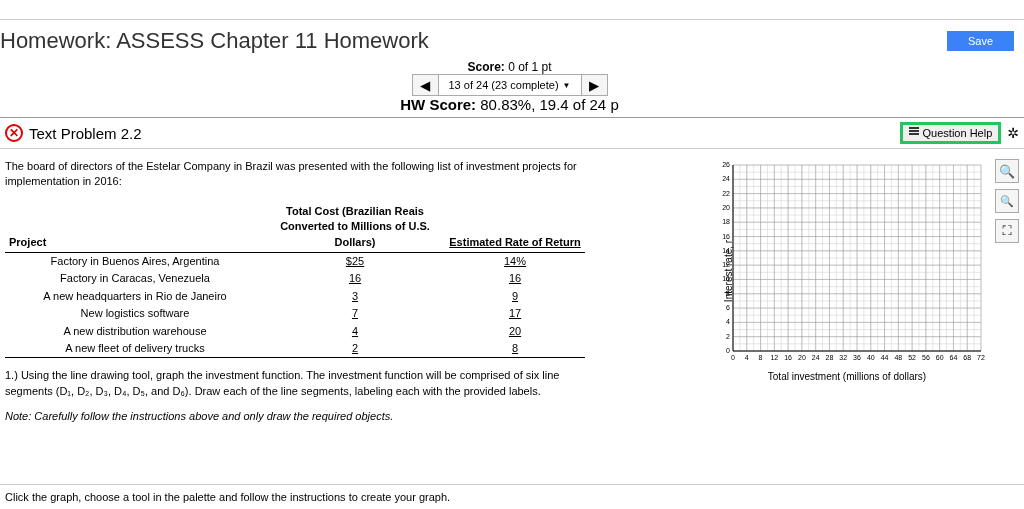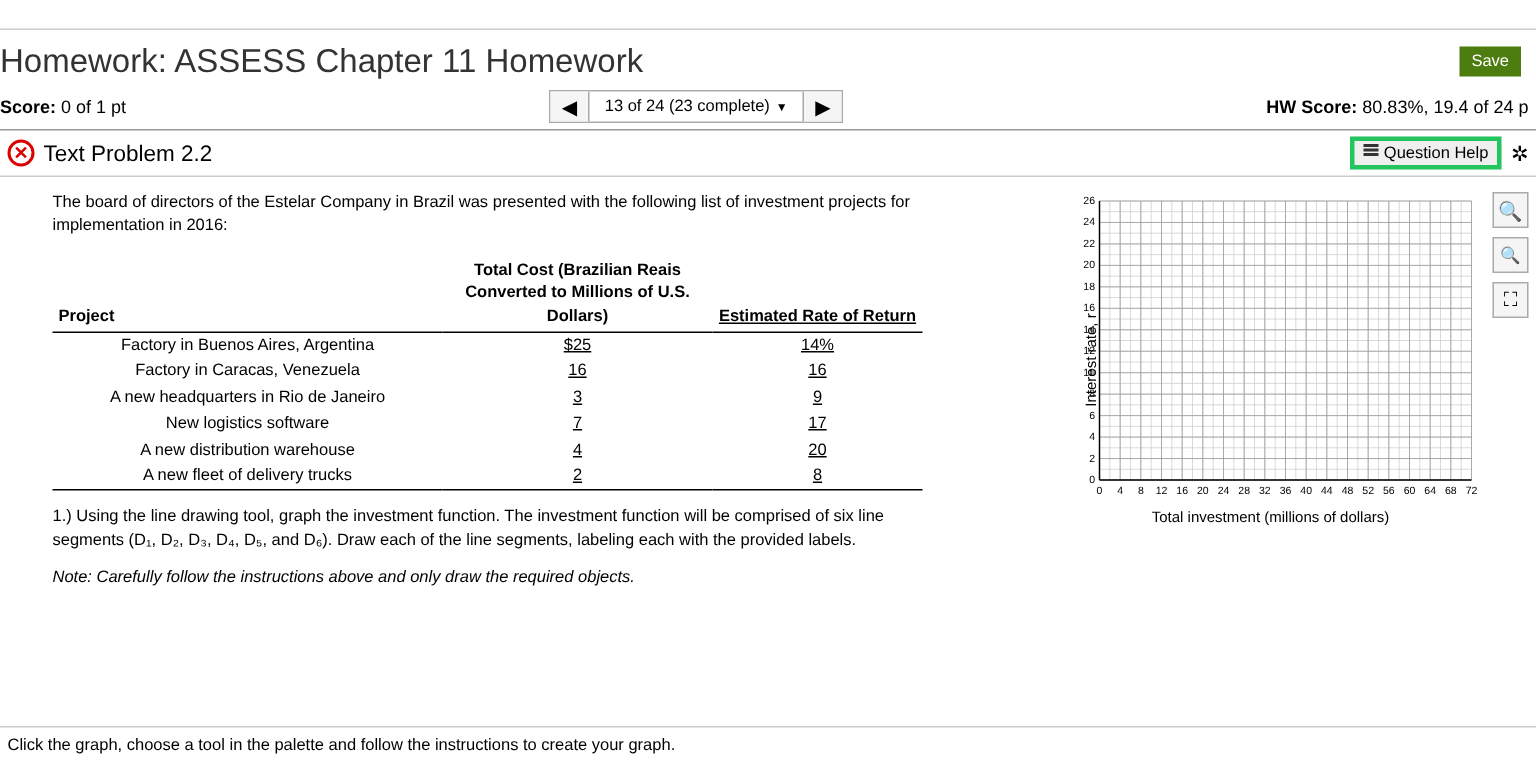--- a/index.html
+++ b/index.html
@@ -2,42 +2,42 @@
 <html><head>
   <meta charset="utf-8">
   <style>
     * { box-sizing: border-box; margin: 0; padding: 0; }
     body { font-family: Arial, sans-serif; font-size: 11px; color: #000; background: #fff; }
     
     .top-bar { height: 20px; border-bottom: 1px solid #ccc; display: flex; justify-content: space-between; align-items: center; padding: 0 10px; font-size: 10px; color: #666; }
     
     .hw-header { display: flex; justify-content: space-between; align-items: center; padding: 8px 10px 4px 0; }
     .hw-title { font-size: 22px; font-weight: normal; color: #333; }
-    .save-btn { background: #4d7c0f; color: #fff; padding: 4px 8px; font-size: 11px; border: none; }
-    
-    .score-row { display: flex; justify-content: space-between; align-items: center; padding: 2px 5px 4px 0; border-bottom: 1px solid #999; }
+    .save-btn { background: #3b82f6; color: #fff; padding: 4px 21px; font-size: 11px; border: none; }
+    
+    .score-row { display: flex; justify-content: space-between; align-items: center; padding: 2px 5px 4px 0; border-bottom: 1px solid #999; flex-direction: column; }
     .score-left { font-size: 12px; }
     .score-left b { font-weight: bold; }
     .nav-center { display: flex; align-items: center; border: 1px solid #aaa; }
     .nav-btn { width: 26px; height: 20px; border: none; border-right: 1px solid #aaa; background: #f5f5f5; display: flex; align-items: center; justify-content: center; cursor: pointer; }
     .nav-btn:last-child { border-right: none; border-left: 1px solid #aaa; }
     .nav-text { padding: 0 10px; font-size: 11px; height: 20px; display: flex; align-items: center; cursor: pointer; }
     .nav-text span.caret { margin-left: 4px; font-size: 8px; }
-    .hw-score { font-size: 12px; }
+    .hw-score { font-size: 15px; }
     .hw-score b { font-weight: bold; }
     
     .problem-row { display: flex; justify-content: space-between; align-items: center; padding: 4px 5px; border-bottom: 1px solid #ccc; }
     .problem-left { display: flex; align-items: center; gap: 6px; }
     .x-icon { width: 18px; height: 18px; border: 2px solid #d00; border-radius: 50%; color: #d00; display: flex; align-items: center; justify-content: center; font-weight: bold; font-size: 12px; }
     .problem-title { font-size: 15px; }
     .qhelp { display: flex; align-items: flex-start; gap: 4px; font-size: 11px; border: 3px solid #22c55e; padding: 2px 6px; }
     .qhelp-icon { display: flex; flex-direction: column; gap: 1px; }
     .qhelp-icon span { width: 10px; height: 2px; background: #333; display: block; }
     
-    .content { display: flex; padding: 10px 5px; gap: 20px; margin-left: 30px; }
+    .content { display: flex; padding: 10px 5px; gap: 20px; }
     .left-col { flex: 0 0 580px; font-size: 11px; line-height: 1.4; }
     .right-col { flex: 1; display: flex; justify-content: flex-end; align-items: flex-start; gap: 8px; }
     
     .intro { margin-bottom: 12px; }
     
     .data-table { width: 100%; border-collapse: collapse; font-size: 11px; margin-bottom: 10px; }
     .data-table th { text-align: center; font-weight: bold; padding: 2px 4px; }
     .data-table th.left { text-align: left; border-bottom: 1px solid #000; }
     .data-table th.col-head { border-bottom: 1px solid #000; vertical-align: bottom; }
     .data-table td { padding: 1px 4px; }

